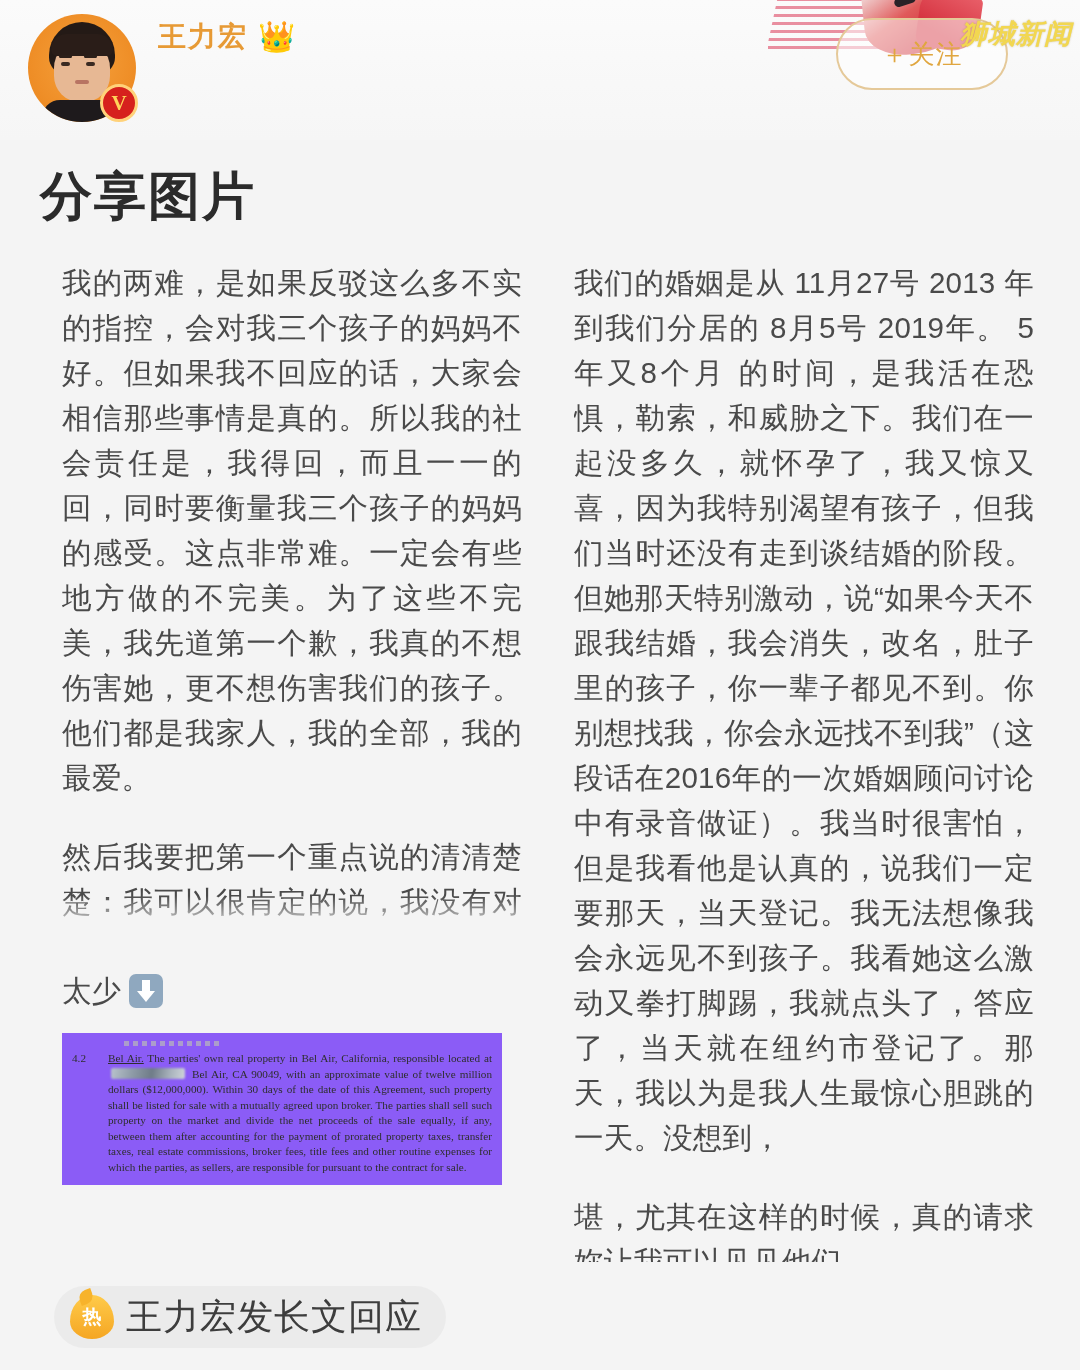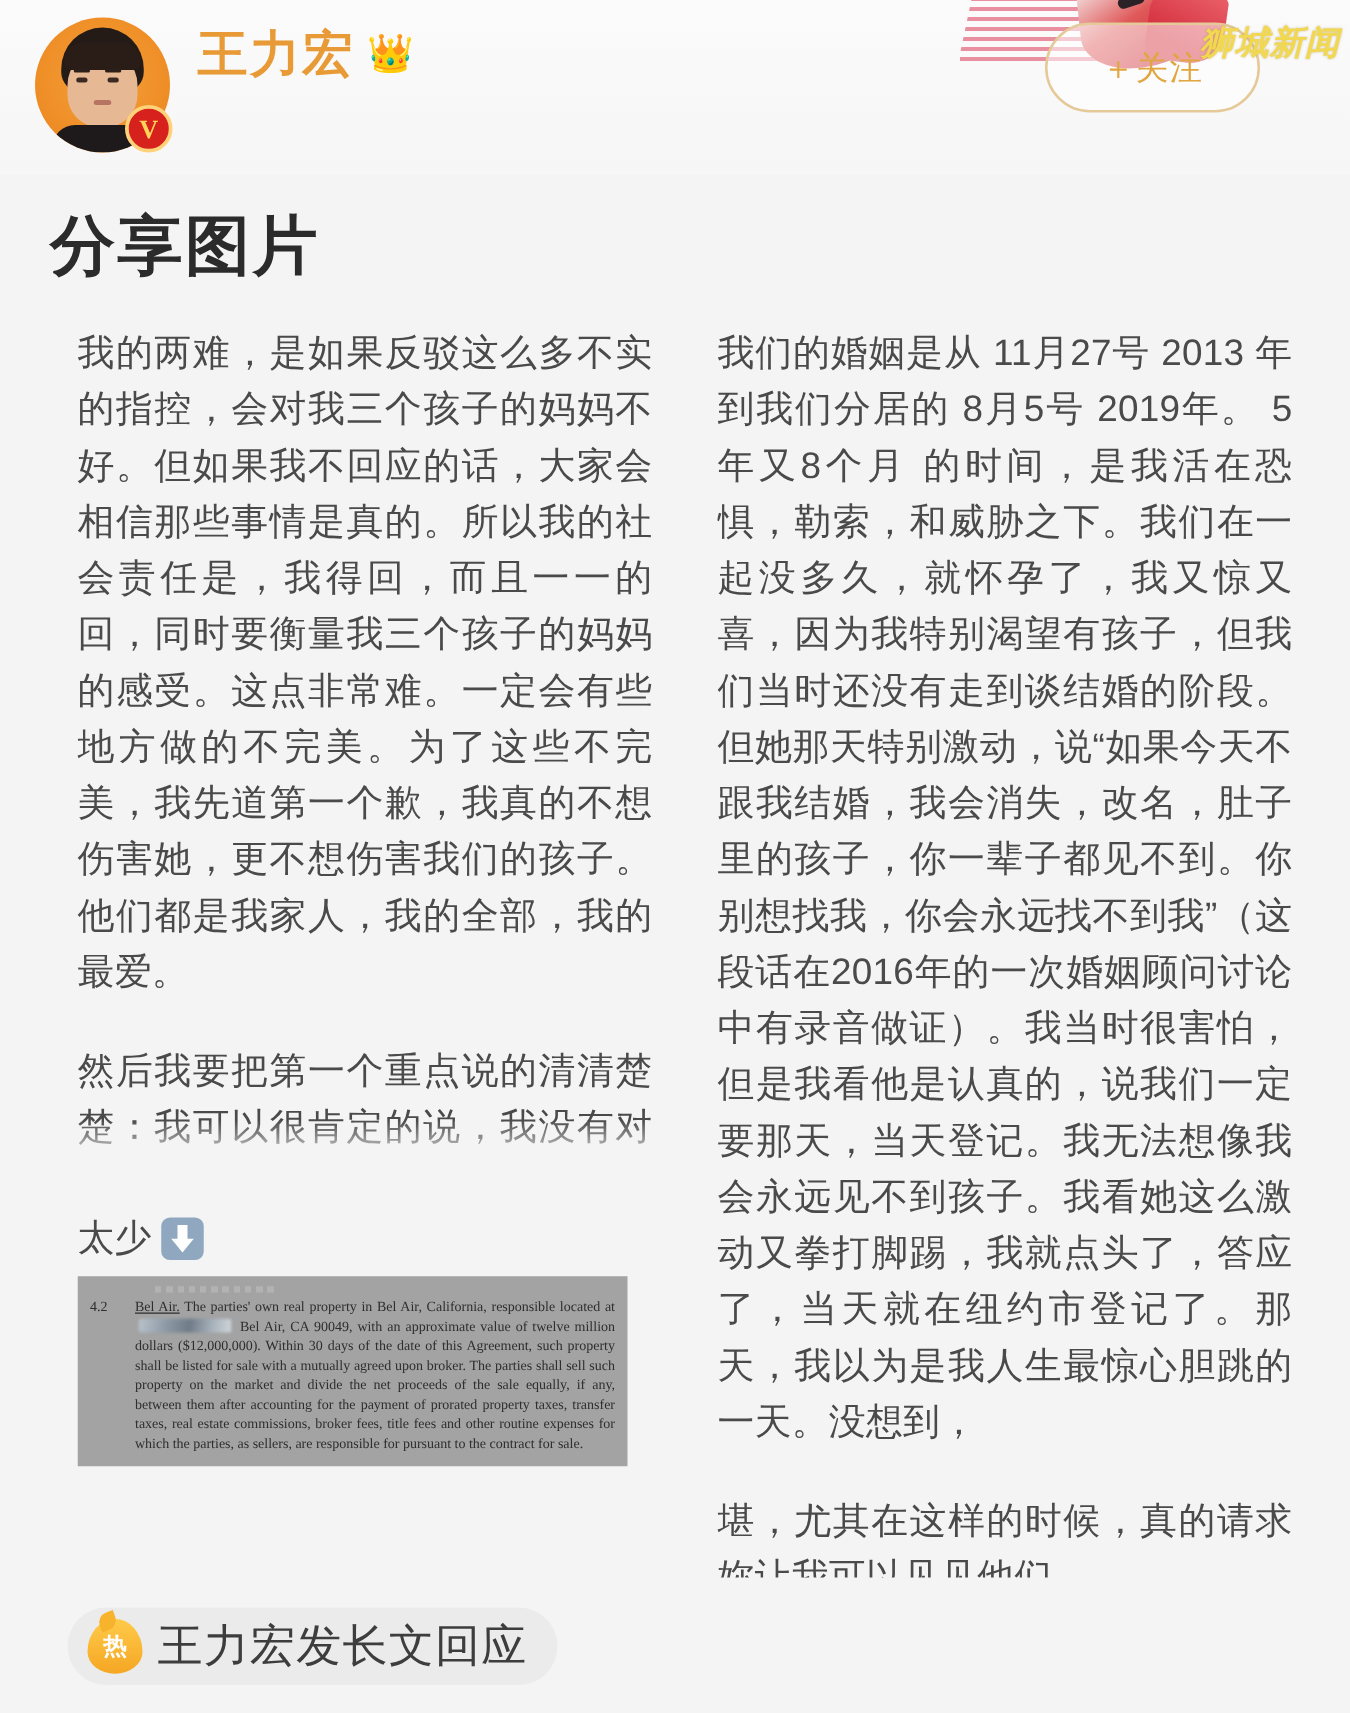--- a/index.html
+++ b/index.html
@@ -136,21 +136,21 @@
     margin-top: 12px;
     flex: 1;
     min-width: 0;
   }
   .username-row {
     display: flex;
     align-items: center;
     gap: 10px;
   }
   .username {
-    font-size: 40px;
+    font-size: 28px;
     font-weight: bold;
     color: #e79a35;
     letter-spacing: 2px;
     line-height: 1.1;
     white-space: nowrap;
   }
   .crown-icon {
     font-size: 30px;
     line-height: 1;
     filter: saturate(1.2);
@@ -291,21 +291,21 @@
     margin-bottom: 0;
   }
   .clipped-tail {
     font-size: 29.5px;
     line-height: 45px;
     color: #4a4a4a;
     display: flex;
     align-items: center;
     gap: 8px;
     margin-top: 2px;
-    margin-bottom: 8px;
+    margin-bottom: 20px;
   }
   .down-arrow-icon {
     display: inline-block;
     width: 34px;
     height: 34px;
     background: #8fa8bf;
     border-radius: 7px;
     position: relative;
     flex: none;
   }
@@ -325,21 +325,21 @@
     top: 17px;
     width: 0;
     height: 0;
     border-left: 9px solid transparent;
     border-right: 9px solid transparent;
     border-top: 11px solid #ffffff;
   }
 
   
   .doc-image {
-    background: #a3a3a3;
+    background: #8b5cf6;
     padding: 8px 10px 10px 10px;
     margin: 4px 0 14px 0;
     box-sizing: border-box;
     width: 440px;
     filter: blur(0.15px);
   }
   .doc-line-smudge {
     height: 5px;
     width: 96px;
     margin-left: 52px;

